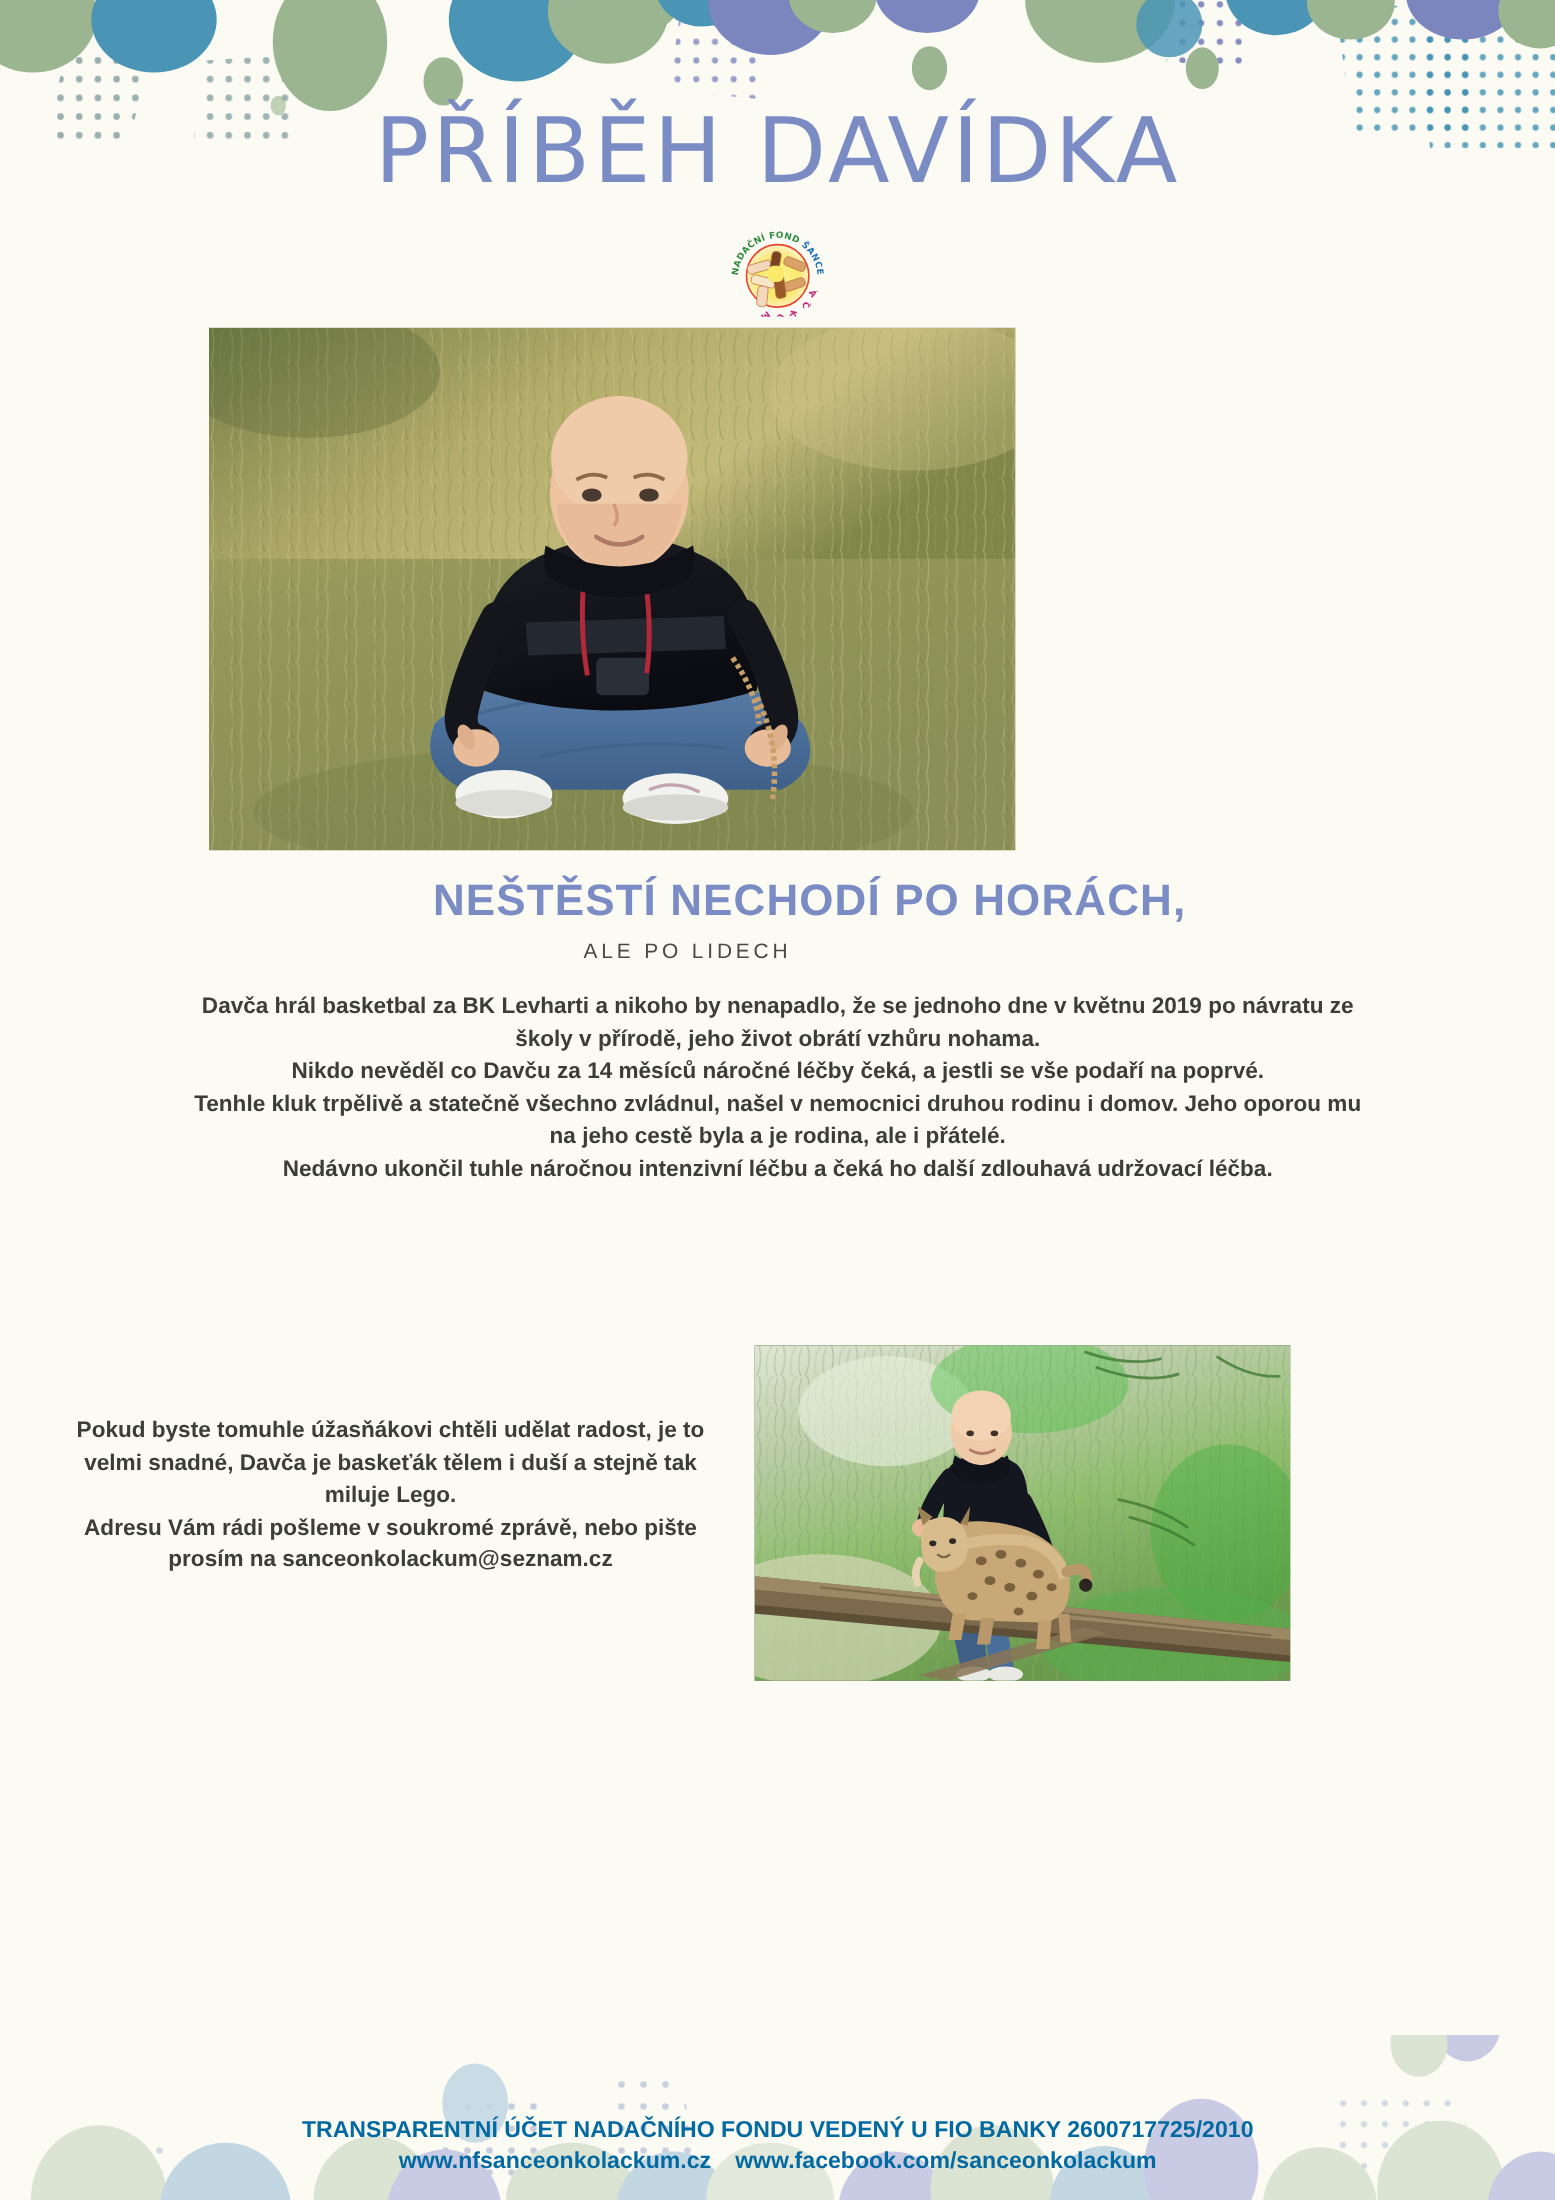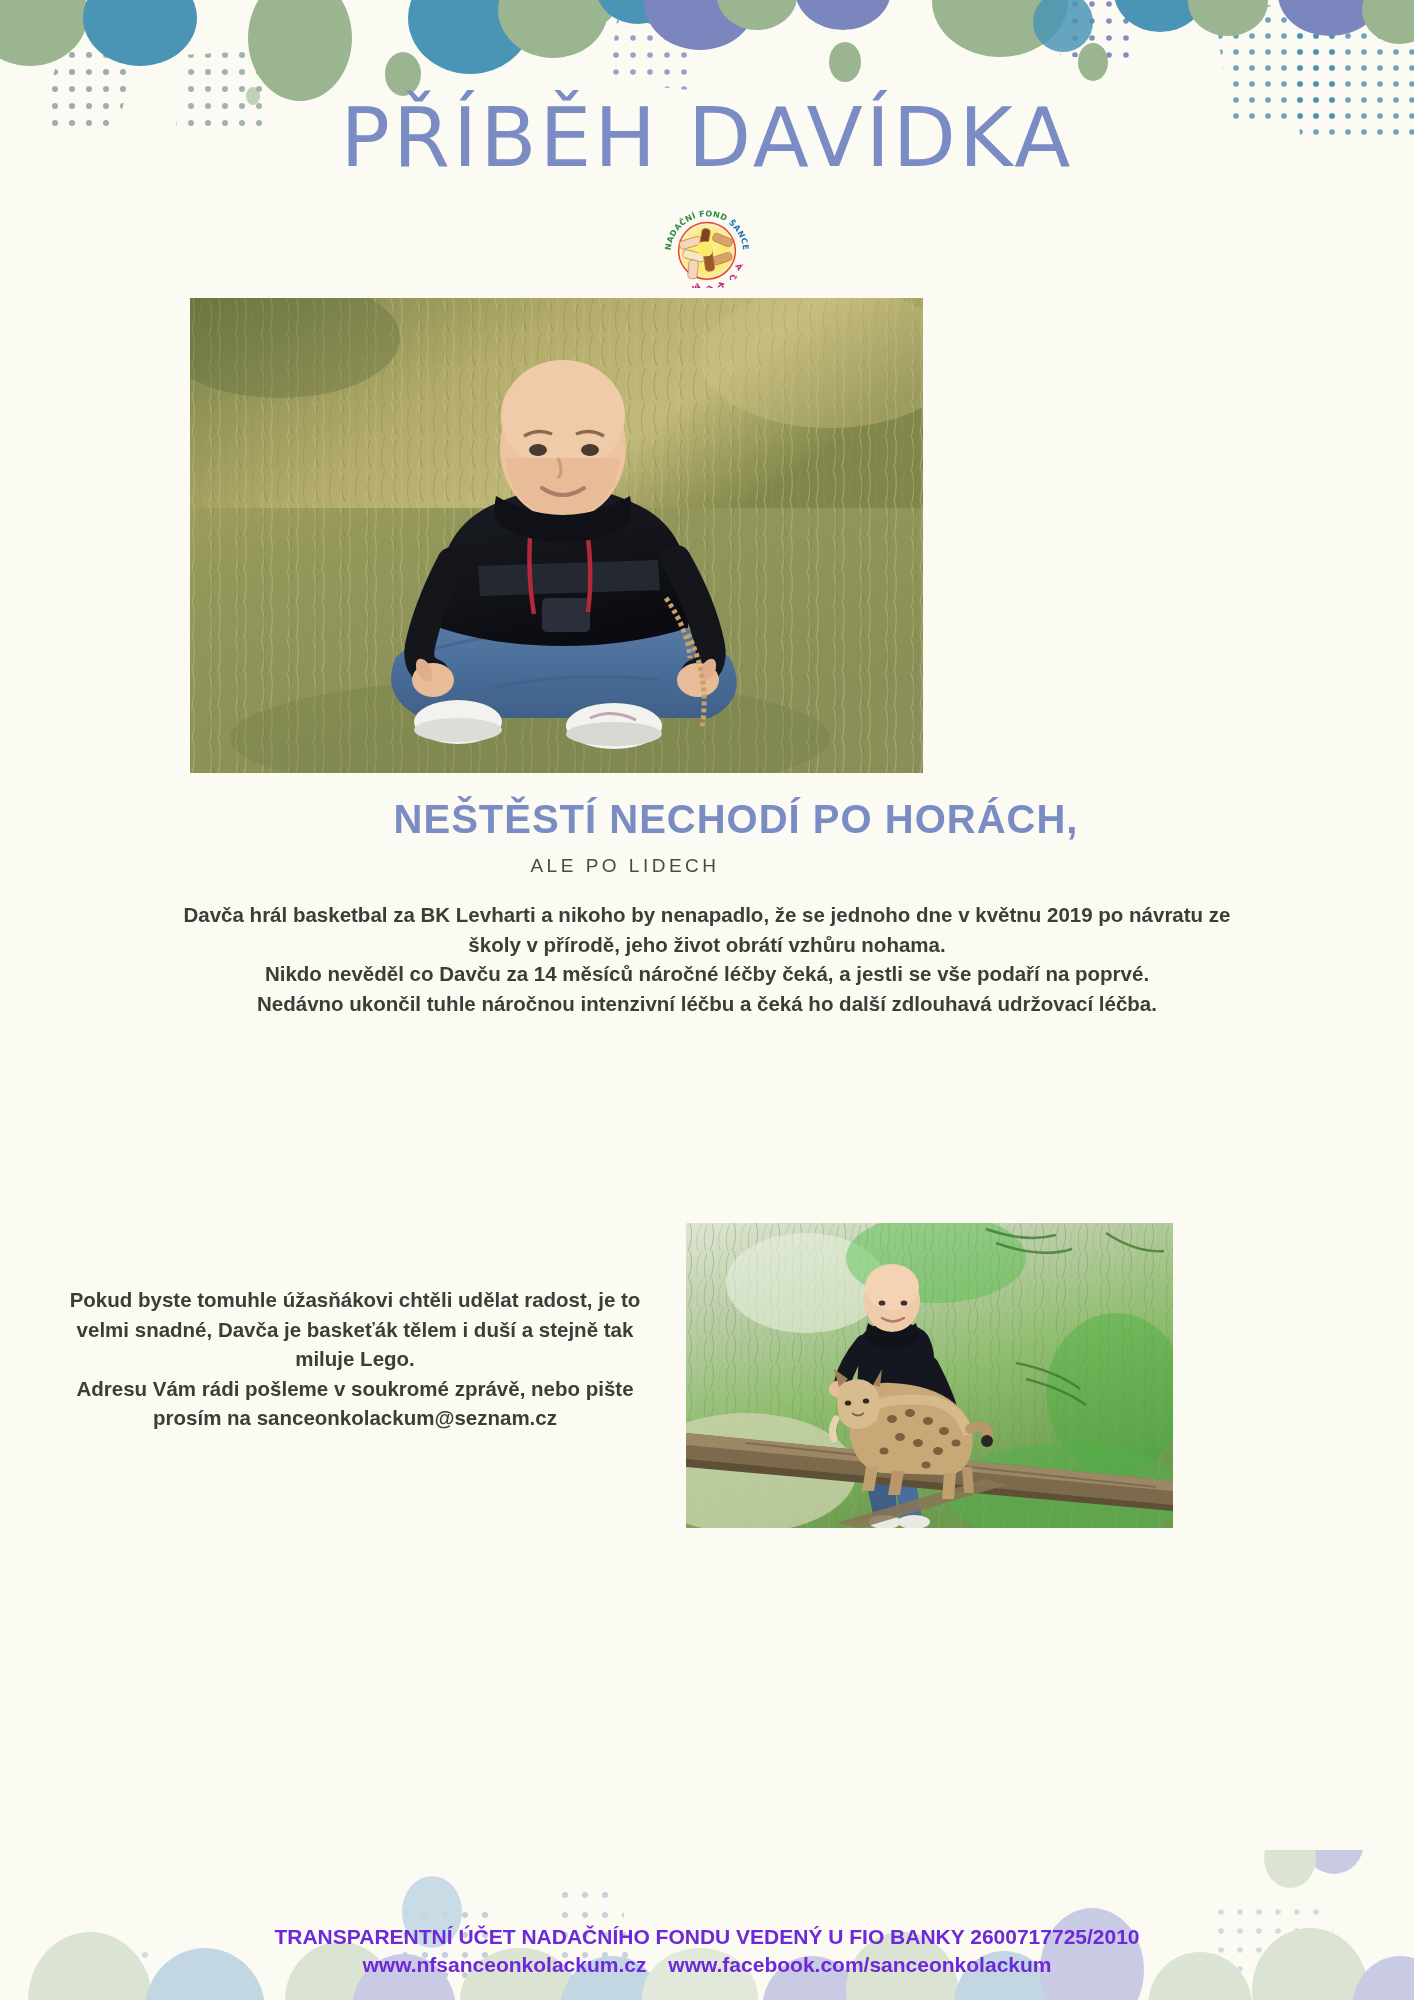--- a/index.html
+++ b/index.html
@@ -93,21 +93,21 @@
     color:#3d3d38;
   }
   .appeal p { margin:0; }
 
   
   .footer {
     position:absolute; bottom:22px; left:0; width:1414px;
     text-align:center;
     font-family:"Liberation Sans", sans-serif;
     font-weight:bold;
-    color:#6d28d9;
+    color:#0369a1;
     line-height:1.3;
     z-index:6;
   }
   .footer .l1 { font-size:21px; letter-spacing:0px; }
   .footer .l2 { font-size:21px; }
   .footer .l2 span { margin:0 8px; }
 </style>
 </head>
 <body>
 
@@ -280,20 +280,21 @@
     </g>
   </svg>
 </div>
 
 <div class="subhead">NEŠTĚSTÍ NECHODÍ PO HORÁCH,</div>
 <div class="subhead2">ALE PO LIDECH</div>
 
 <div class="story">
   <p>Davča hrál basketbal za BK Levharti a nikoho by nenapadlo, že se jednoho dne v květnu 2019  po návratu ze školy v přírodě, jeho život obrátí vzhůru nohama.</p>
   <p>Nikdo nevěděl co Davču za 14 měsíců náročné léčby čeká, a jestli se vše podaří na poprvé.</p>
+  <p>Tenhle kluk trpělivě a statečně všechno zvládnul, našel v nemocnici druhou rodinu i domov. Jeho oporou mu na jeho cestě byla a je rodina, ale i přátelé.</p>
   <p>Nedávno ukončil tuhle náročnou intenzivní léčbu a čeká ho další zdlouhavá udržovací léčba.</p>
 </div>
 
 <div class="photo-lynx">
   <svg width="487" height="305" viewBox="0 0 487 305">
     <defs>
       <linearGradient id="forest" x1="0" y1="0" x2="0.4" y2="1">
         <stop offset="0%" stop-color="#dfe6d2"></stop>
         <stop offset="30%" stop-color="#b9cda4"></stop>
         <stop offset="60%" stop-color="#8fbe6d"></stop>

